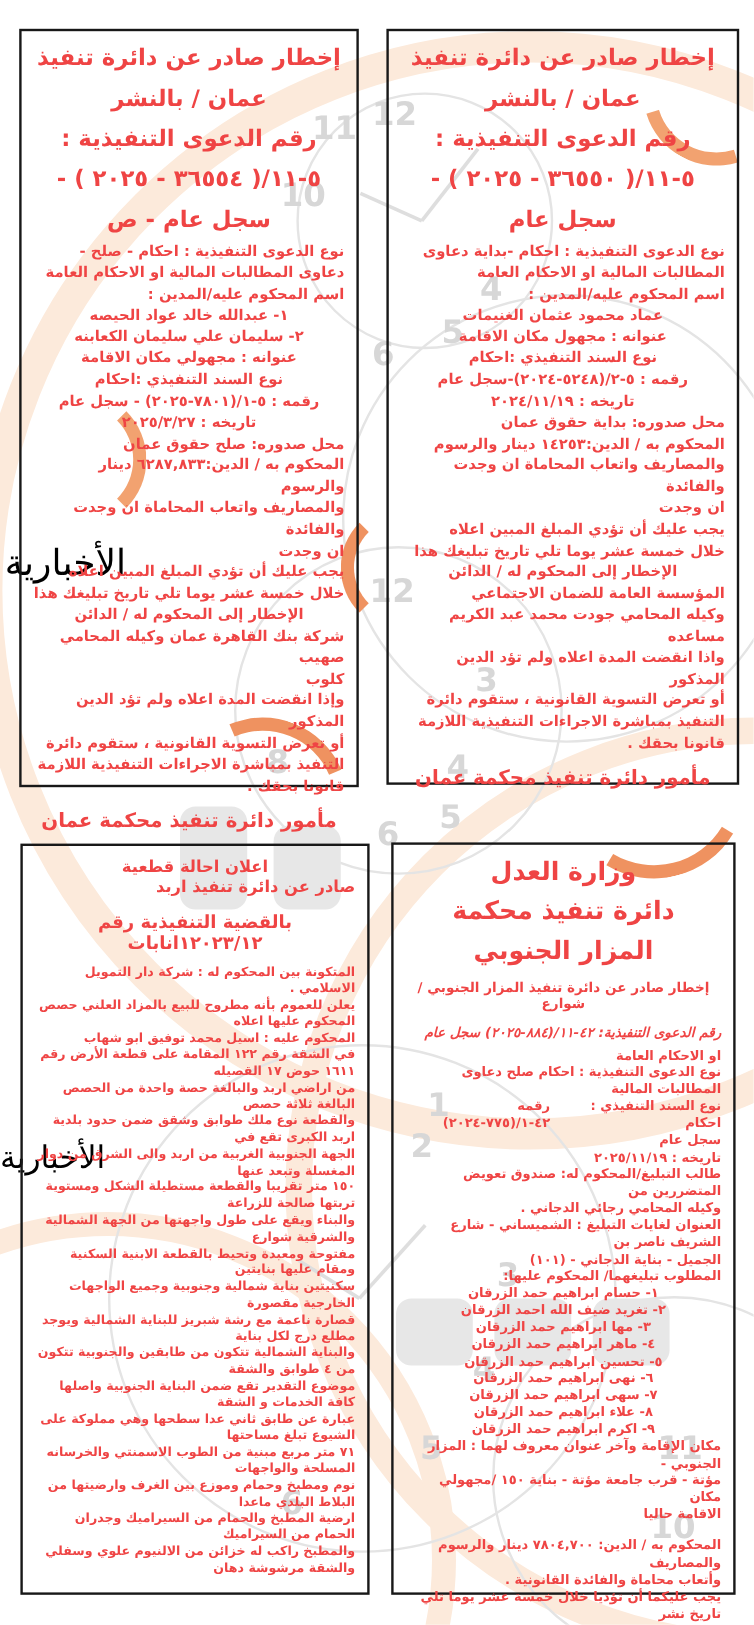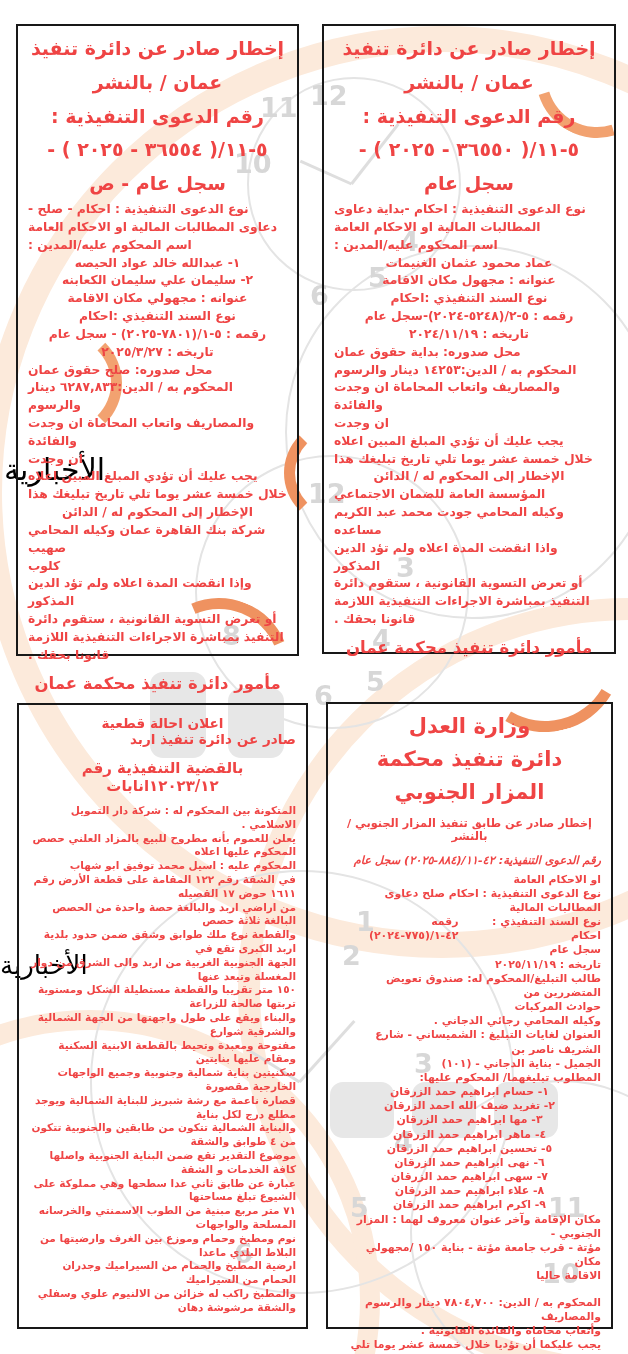--- a/index.html
+++ b/index.html
@@ -19,21 +19,21 @@
   .hand{background:#dedede;width:3px;transform-origin:50% 100%;}
   .blk{background:#e7e7e7;border-radius:13px;}
   .brand{color:#000000;font-size:30px;font-weight:400;}
   
   .notice{
     position:absolute;z-index:2;box-sizing:border-box;
     border:2.6px solid #181818;background:transparent;
     padding:6px 10px;color:#ef4444;
   }
   .hline{font-size:19px;line-height:1.78;text-align:center;white-space:nowrap;}
-  .bl{font-size:12.3px;line-height:1.45;text-align:left;}
+  .bl{font-size:12.3px;line-height:1.45;text-align:right;}
   .bl.c{text-align:center;}
   .sig{font-size:16.5px;margin-top:9px;text-align:center;white-space:nowrap;}
   
   .mh{font-size:21px;line-height:1.58;text-align:center;white-space:nowrap;}
   .msub{font-size:11.3px;text-align:center;margin-top:7px;}
   .mcase{font-size:11.3px;text-align:right;margin-top:11px;margin-bottom:6px;font-style:italic;}
   .sl{font-size:10.9px;line-height:1.3;text-align:right;}
   .sl.c{text-align:center;}
   .split{display:flex;justify-content:space-between;font-size:10.9px;line-height:1.3;}
   .gap{height:12px;}
@@ -158,32 +158,31 @@
   <div class="bl">أو تعرض التسوية القانونية ، ستقوم دائرة</div>
   <div class="bl">التنفيذ بمباشرة الاجراءات التنفيذية اللازمة</div>
   <div class="bl">قانونا بحقك .</div>
   <div class="sig">مأمور دائرة تنفيذ محكمة عمان</div>
 </div>
 
 <div class="notice" style="left:326px;top:702px;width:287px;height:627px;">
   <div class="mh">وزارة العدل</div>
   <div class="mh">دائرة تنفيذ محكمة</div>
   <div class="mh">المزار الجنوبي</div>
-  <div class="msub">إخطار صادر عن طابق تنفيذ المزار الجنوبي / بالنشر</div>
+  <div class="msub">إخطار صادر عن دائرة تنفيذ المزار الجنوبي / شوارع</div>
   <div class="mcase">رقم الدعوى التنفيذية: ٤٢-١١/(٨٨٤-٢٠٢٥) سجل عام</div>
   <div class="sl">او الاحكام العامة</div>
   <div class="sl">نوع الدعوى التنفيذية : احكام صلح دعاوى المطالبات المالية</div>
   <div class="split">
     <span>نوع السند التنفيذي : احكام</span>
     <span>رقمه ٤٢-١/(٧٧٥-٢٠٢٤)</span>
   </div>
   <div class="sl">سجل عام</div>
   <div class="sl">تاريخه : ٢٠٢٥/١١/١٩</div>
   <div class="sl">طالب التبليغ/المحكوم له: صندوق تعويض المتضررين من</div>
-  <div class="sl">حوادث المركبات</div>
   <div class="sl">وكيله المحامي رجائي الدجاني .</div>
   <div class="sl">العنوان لغايات التبليغ : الشميساني - شارع الشريف ناصر بن</div>
   <div class="sl">الجميل - بناية الدجاني - (١٠١)</div>
   <div class="sl">المطلوب تبليغهما/ المحكوم عليها:</div>
   <div class="sl c">١- حسام ابراهيم حمد الزرقان</div>
   <div class="sl c">٢- تغريد ضيف الله احمد الزرقان</div>
   <div class="sl c">٣- مها ابراهيم حمد الزرقان</div>
   <div class="sl c">٤- ماهر ابراهيم حمد الزرقان</div>
   <div class="sl c">٥- تحسين ابراهيم حمد الزرقان</div>
   <div class="sl c">٦- نهى ابراهيم حمد الزرقان</div>

